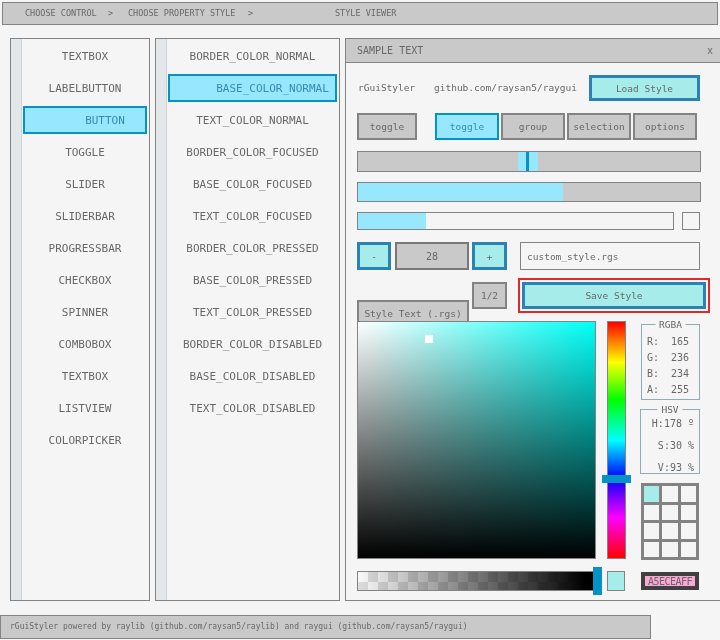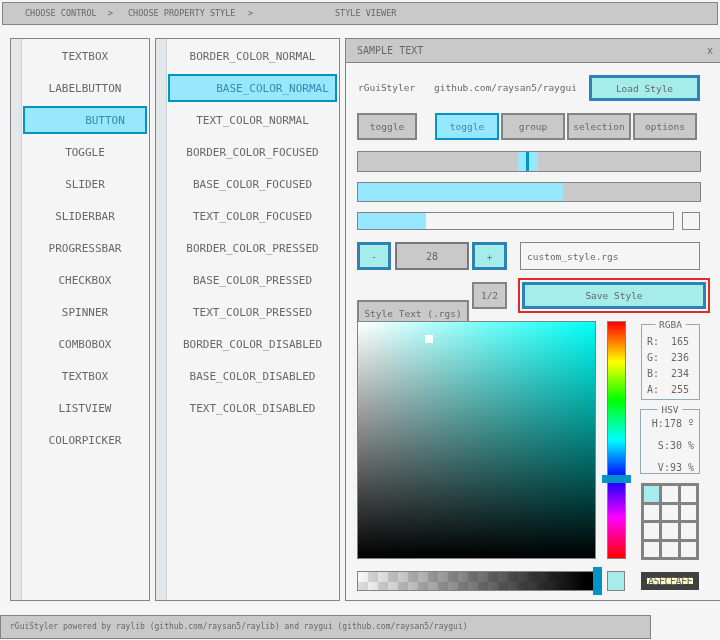--- a/index.html
+++ b/index.html
@@ -113,21 +113,21 @@
   .gbrow { height:15px; display:flex; justify-content:space-between;
            align-items:center; font-size:10px; white-space:nowrap; }
 
   .cgrid { left:295px; top:444px; width:58px; height:77px; background:#838383;
            display:grid; grid-template-columns:repeat(3,1fr);
            grid-template-rows:repeat(4,1fr); gap:3px; padding:3px; }
   .cgrid .cell { background:#F5F5F5; }
   .cgrid .cell.c0 { background:#A5ECEA; }
 
   .hexbox { left:295px; top:533px; width:58px; height:18px;
-            background:#fef9c3; border:6px solid #404040; font-size:10px;
+            background:#f9a8d4; border:4px solid #404040; font-size:10px;
             letter-spacing:-0.5px; }
 
   
   .statusbar { position:absolute; left:0; top:615px; width:651px; height:24px;
                background:#C9C9C9; border:1px solid #838383;
                line-height:22px; padding-left:9px; font-size:8px; white-space:nowrap; }
 </style>
 </head>
 <body>
 

